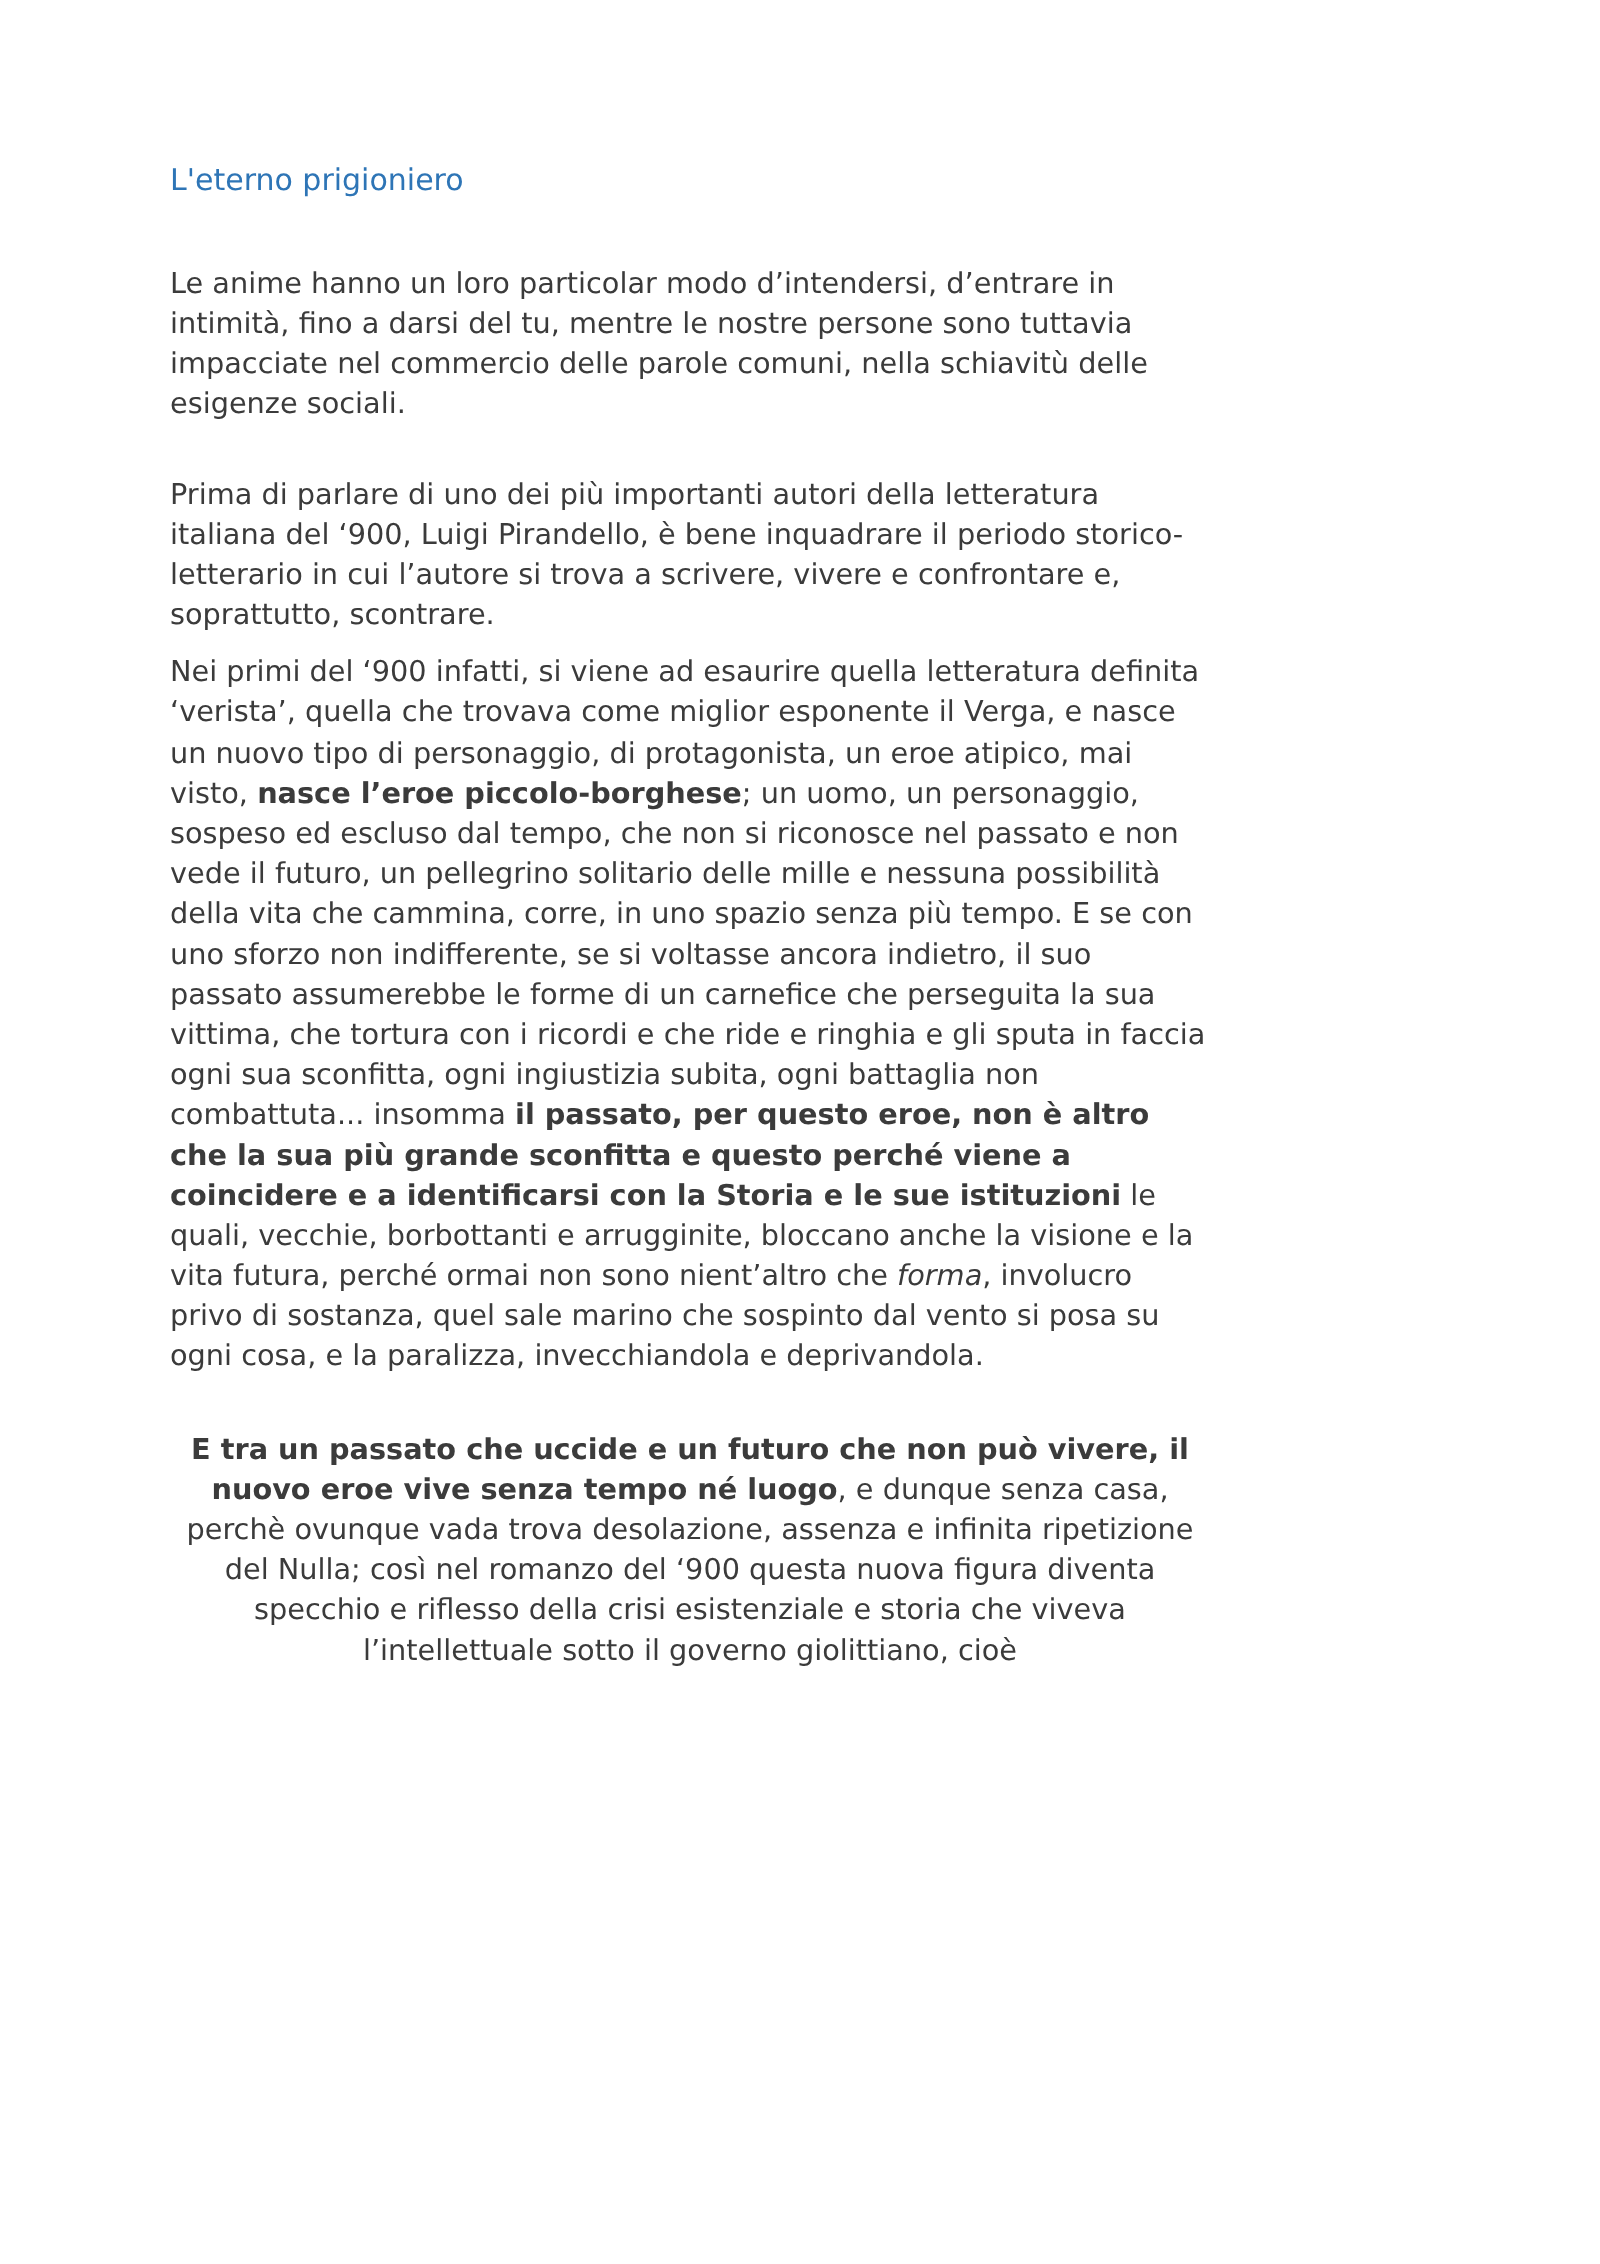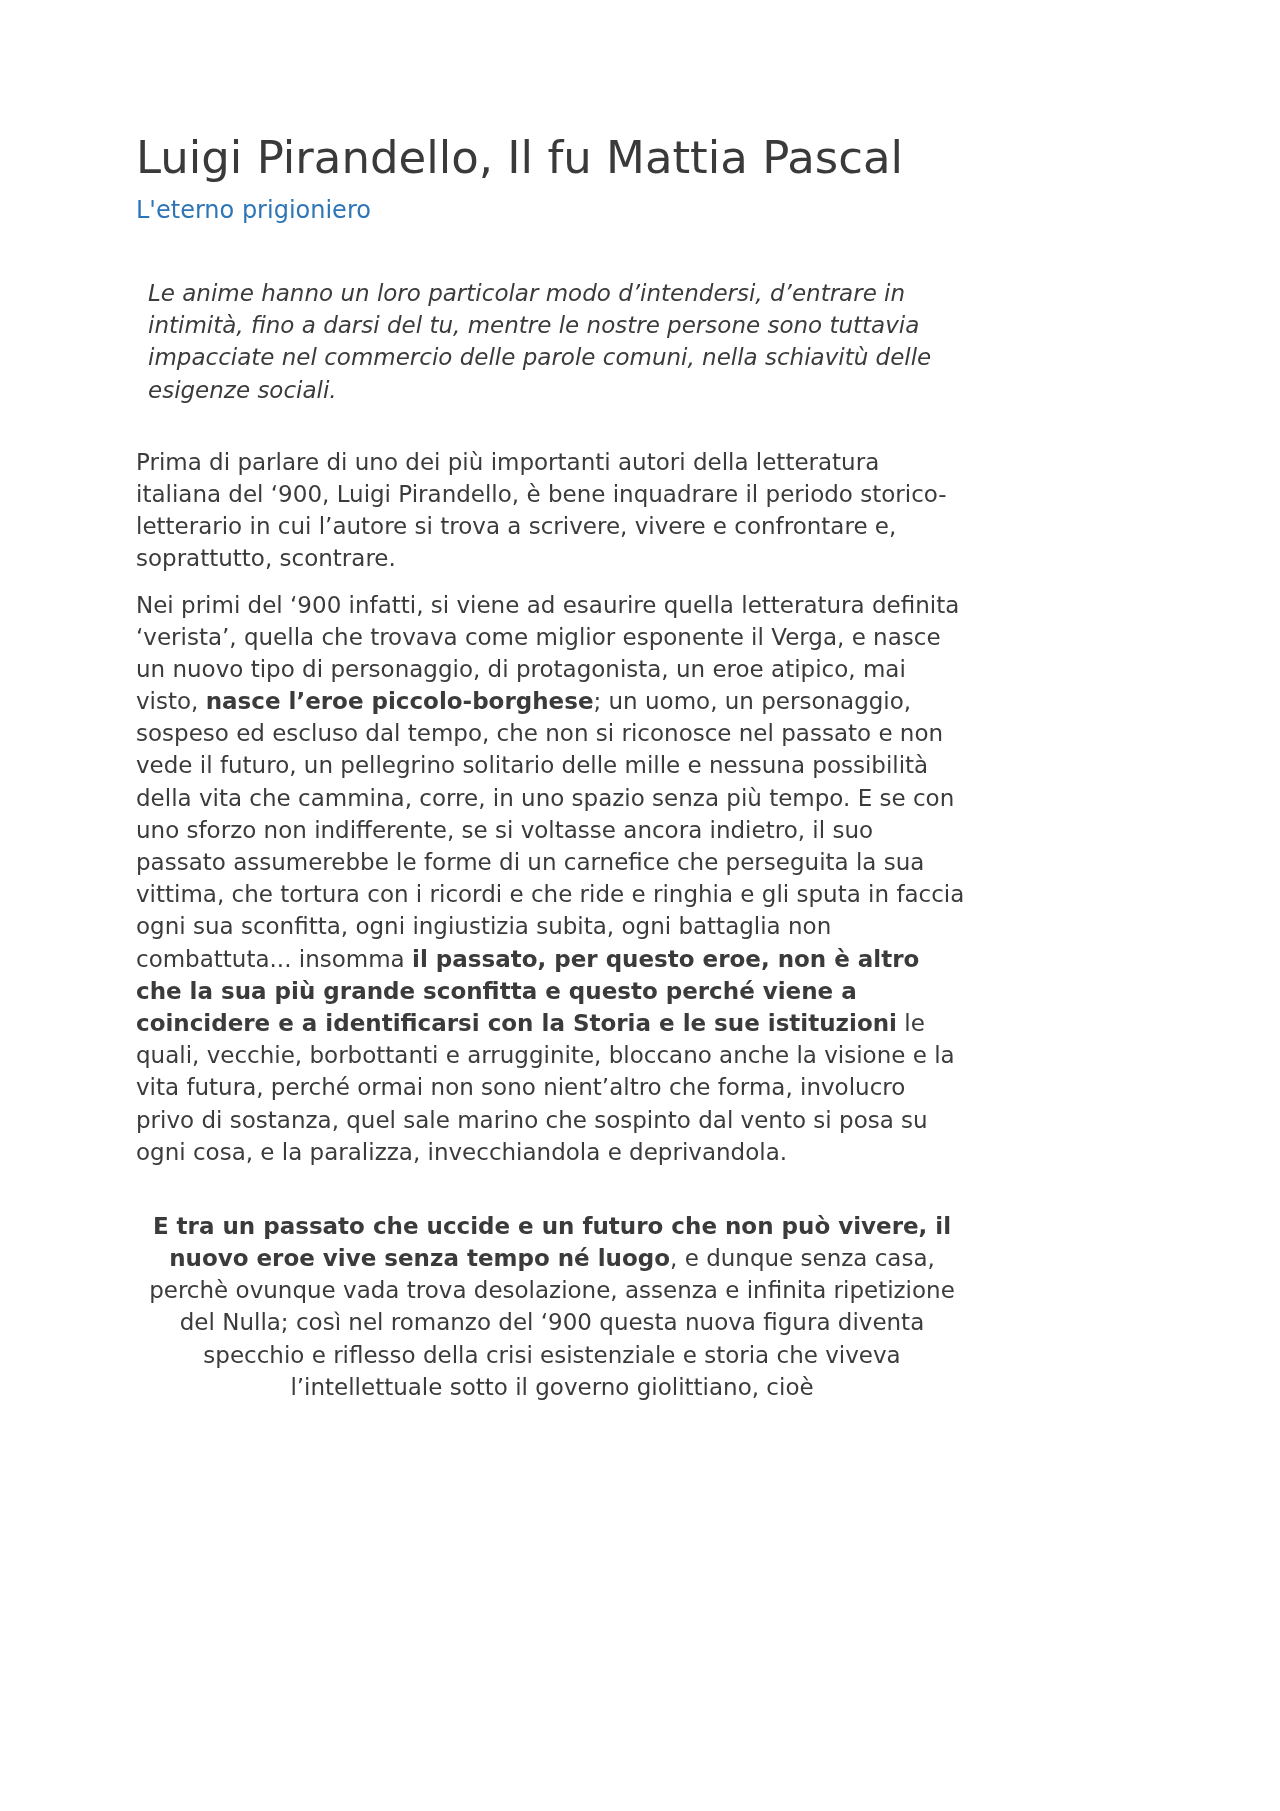--- a/index.html
+++ b/index.html
@@ -28,42 +28,40 @@
     letter-spacing: 0;
   }
   .doc h2 {
     margin: 0 0 52px 0;
     font-size: 24px;
     line-height: 1.2;
     font-weight: 400;
     color: #2e75b6;
   }
   .epigraph {
-    margin: 0 0 40px 12px;
+    margin: 0 0 40px 0;
     font-size: 23px;
     line-height: 1.4;
-    font-style: italic;
     color: #3b3b3b;
   }
   .body-par {
     margin: 0 0 14px 0;
     font-size: 23px;
     line-height: 1.4;
     color: #3b3b3b;
   }
   .gap-before {
     margin-top: 42px;
     text-align: center;
   }
   .b { font-weight: 700; }
-  .i { }
+  .i { font-style: italic; }
 </style>
 </head>
 <body>
 
 <div class="doc">
-  <h1>Luigi Pirandello, Il fu Mattia Pascal</h1>
   <h2>L'eterno prigioniero</h2>
   <p class="epigraph">Le anime hanno un loro particolar modo d’intendersi, d’entrare in intimità, fino a darsi del tu, mentre le nostre persone sono tuttavia impacciate nel commercio delle parole comuni, nella schiavitù delle esigenze sociali.</p>
   <p class="body-par"><span>Prima di parlare di uno dei più importanti autori della letteratura italiana del ‘900, Luigi Pirandello, è bene inquadrare il periodo storico-letterario in cui l’autore si trova a scrivere, vivere e confrontare e, soprattutto, scontrare.</span></p>
   <p class="body-par"><span>Nei primi del ‘900 infatti, si viene ad esaurire quella letteratura definita ‘verista’, quella che trovava come miglior esponente il Verga, e nasce un nuovo tipo di personaggio, di protagonista, un eroe atipico, mai visto, </span><span class="b">nasce l’eroe piccolo-borghese</span><span>; un uomo, un personaggio, sospeso ed escluso dal tempo, che non si riconosce nel passato e non vede il futuro, un pellegrino solitario delle mille e nessuna possibilità della vita che cammina, corre, in uno spazio senza più tempo. E se con uno sforzo non indifferente, se si voltasse ancora indietro, il suo passato assumerebbe le forme di un carnefice che perseguita la sua vittima, che tortura con i ricordi e che ride e ringhia e gli sputa in faccia ogni sua sconfitta, ogni ingiustizia subita, ogni battaglia non combattuta... insomma </span><span class="b">il passato, per questo eroe, non è altro che la sua più grande sconfitta e questo perché viene a coincidere e a identificarsi con la Storia e le sue istituzioni</span><span> le quali, vecchie, borbottanti e arrugginite, bloccano anche la visione e la vita futura, perché ormai non sono nient’altro che </span><span class="i">forma</span><span>, involucro privo di sostanza, quel sale marino che sospinto dal vento si posa su ogni cosa, e la paralizza, invecchiandola e deprivandola.</span></p>
   <p class="body-par gap-before"><span class="b">E tra un passato che uccide e un futuro che non può vivere, il nuovo eroe vive senza tempo né luogo</span><span>, e dunque senza casa, perchè ovunque vada trova desolazione, assenza e infinita ripetizione del Nulla; così nel romanzo del ‘900 questa nuova figura diventa specchio e riflesso della crisi esistenziale e storia che viveva l’intellettuale sotto il governo giolittiano, cioè</span></p>
 </div>
 
 </body></html>

